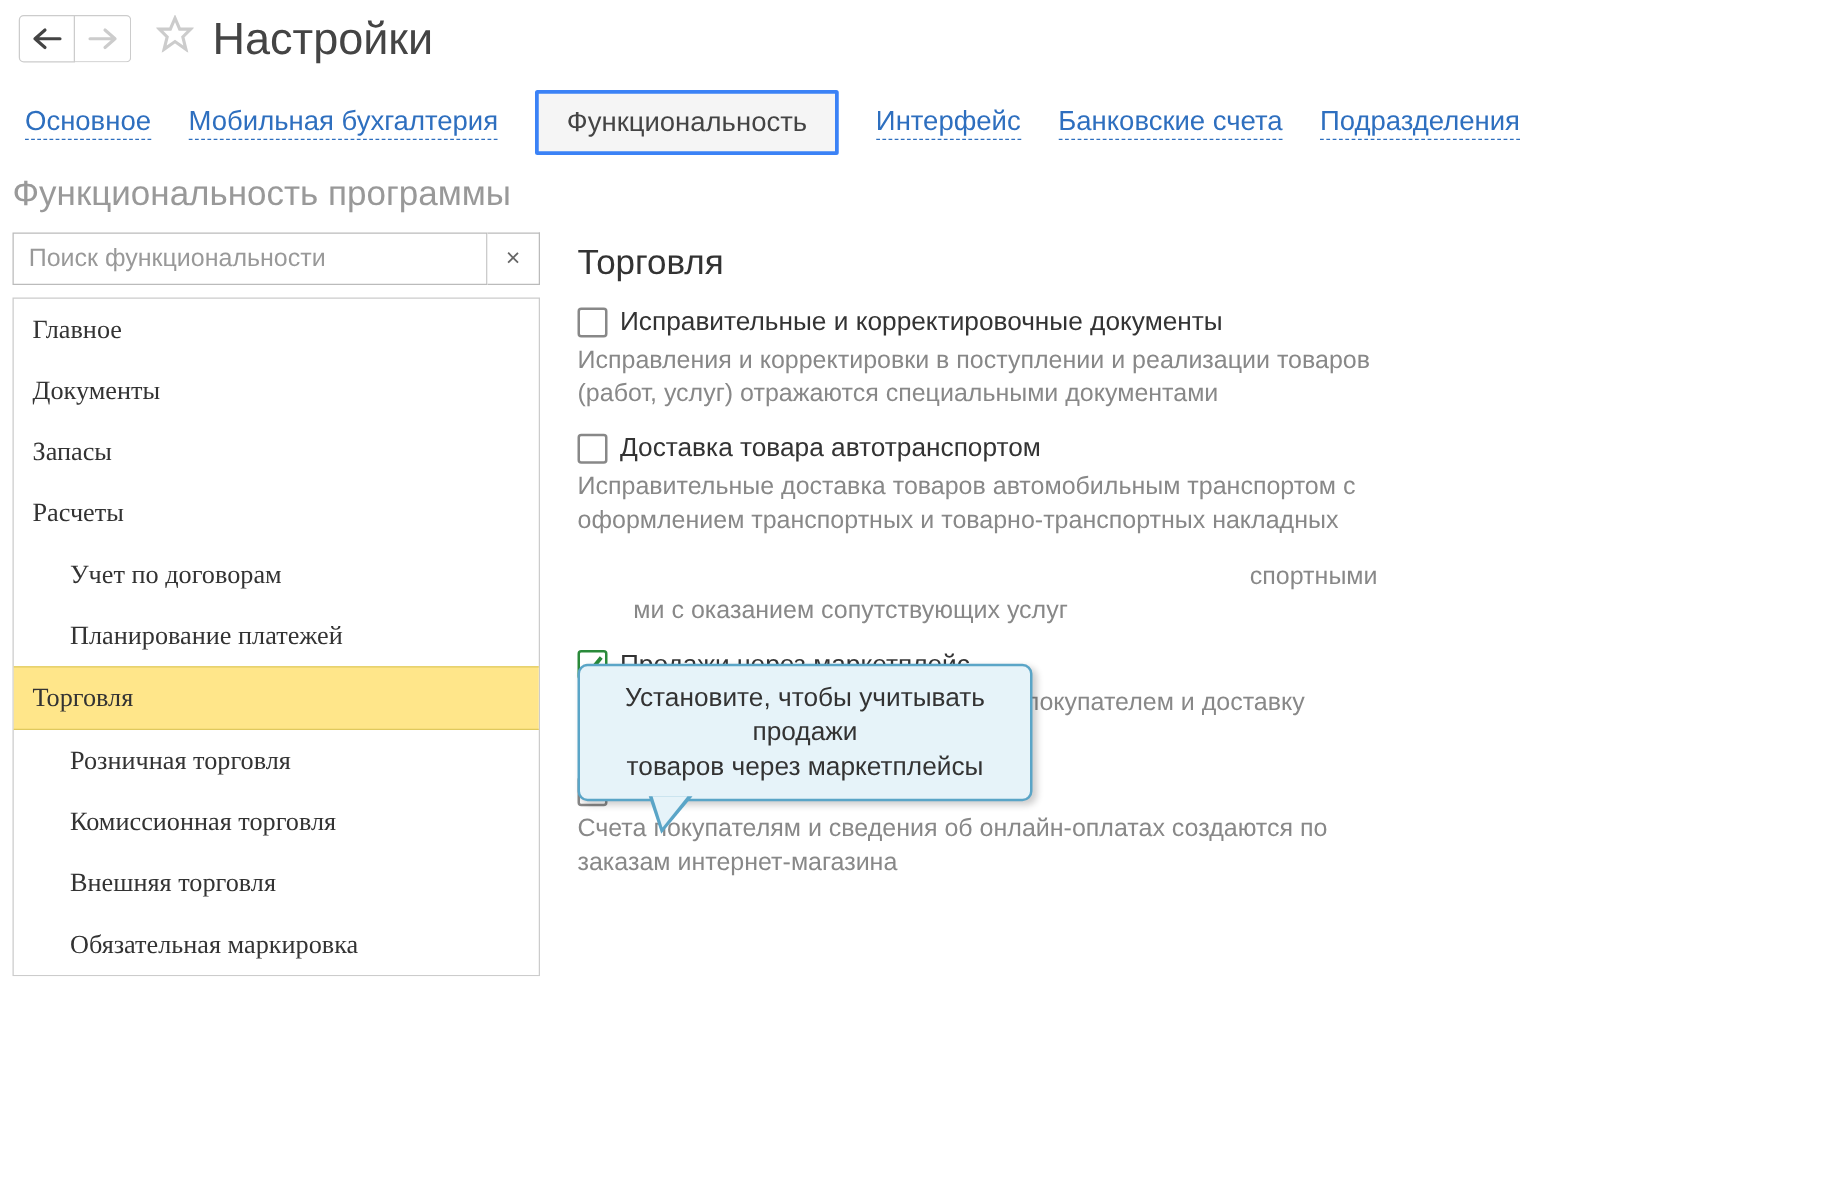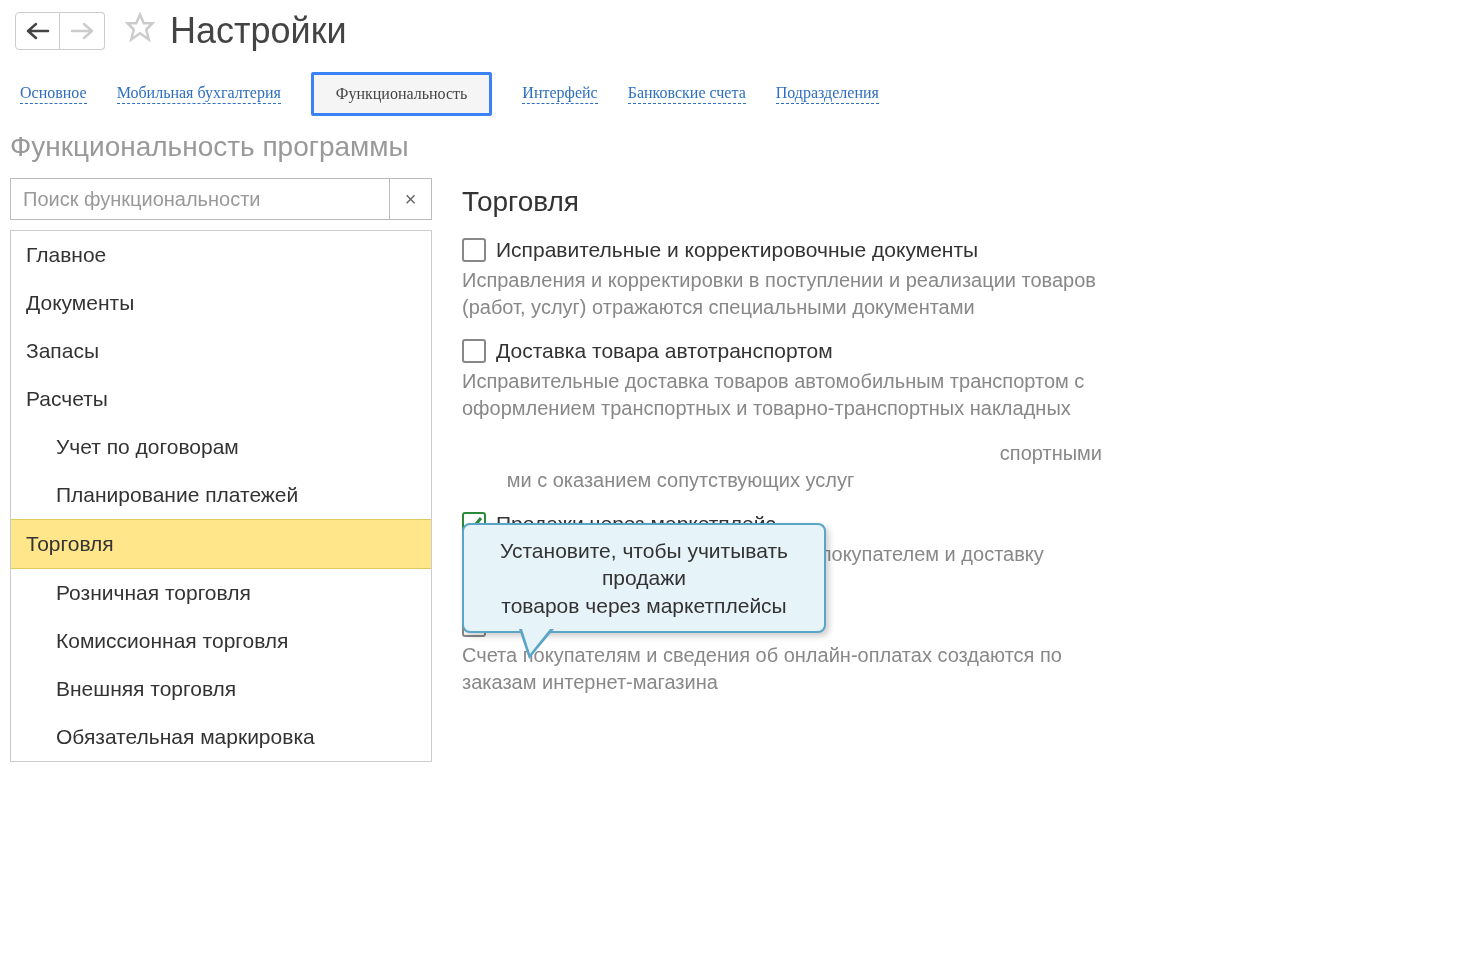--- a/index.html
+++ b/index.html
@@ -4,31 +4,31 @@
 <style>
 * { box-sizing: border-box; margin: 0; padding: 0; }
 body { font-family: Arial, sans-serif; font-size: 21px; color: #333; background: #fff; width: 1468px; }
 .toolbar { display: flex; align-items: center; padding: 10px 15px 5px 15px; gap: 0; }
 .nav-btn { width: 45px; height: 38px; border: 1px solid #ccc; background: #fff; display: flex; align-items: center; justify-content: center; cursor: pointer; font-size: 22px; color: #444; }
 .nav-btn:first-of-type { border-top-left-radius: 4px; border-bottom-left-radius: 4px; }
 .nav-btn:nth-of-type(2) { border-top-right-radius: 4px; border-bottom-right-radius: 4px; border-left: none; color: #ccc; }
 .star { margin-left: 20px; color: #ccc; font-size: 32px; }
 .page-title { font-size: 36px; color: #444; margin-left: 15px; font-weight: normal; }
 .tabs { display: flex; gap: 30px; padding: 15px 20px 10px 20px; align-items: center; }
-.tab { color: #2e6fbf; font-size: 16px; border-bottom: 1px dashed #2e6fbf; padding-bottom: 1px; cursor: pointer; white-space: nowrap; font-family: Liberation Serif, serif; }
+.tab { color: #2e6fbf; font-size: 22px; border-bottom: 1px dashed #2e6fbf; padding-bottom: 1px; cursor: pointer; white-space: nowrap; }
 .tab.active { color: #444; border: 3px solid #3b82f6; border-radius: 2px; padding: 10px 22px; background: #f5f5f5; }
 .subtitle { font-size: 28px; color: #999; padding: 5px 10px 15px 10px; }
 .content { display: flex; padding: 0 10px; gap: 30px; }
 .left-col { width: 422px; }
 .search-row { display: flex; margin-bottom: 10px; }
 .search-input { flex: 1; border: 1px solid #bbb; padding: 8px 12px; font-size: 20px; color: #999; height: 42px; }
 .search-input::placeholder { color: #999; }
 .clear-btn { width: 42px; height: 42px; border: 1px solid #bbb; border-left: none; background: #fff; font-size: 20px; color: #666; cursor: pointer; }
 .tree { border: 1px solid #ccc; }
-.tree-item { padding: 12px 15px; font-size: 21px; color: #333; cursor: pointer; }
+.tree-item { padding: 12px 15px; font-size: 21px; color: #333; cursor: pointer; font-family: Liberation Serif, serif; }
 .tree-item.sub { padding-left: 45px; }
 .tree-item.selected { background: #ffe68a; border-top: 1px solid #e0c95e; border-bottom: 1px solid #e0c95e; }
 .right-col { flex: 1; padding-right: 20px; position: relative; }
 .section-title { font-size: 28px; color: #333; margin-bottom: 20px; margin-top: 8px; }
 .option { margin-bottom: 18px; }
 .option-header { display: flex; gap: 10px; margin-bottom: 5px; }
 .checkbox { width: 24px; height: 24px; border: 2px solid #888; border-radius: 3px; display: flex; align-items: center; justify-content: center; cursor: pointer; flex-shrink: 0; }
 .checkbox.checked { border-color: #2a8a3a; }
 .checkbox.checked svg { display: block; }
 .checkbox svg { display: none; }

